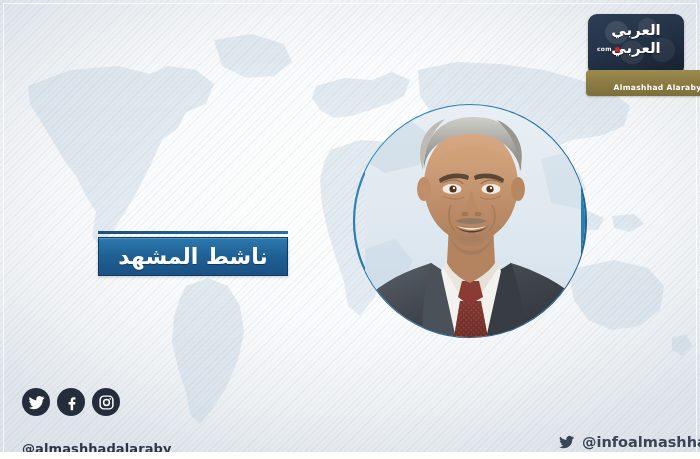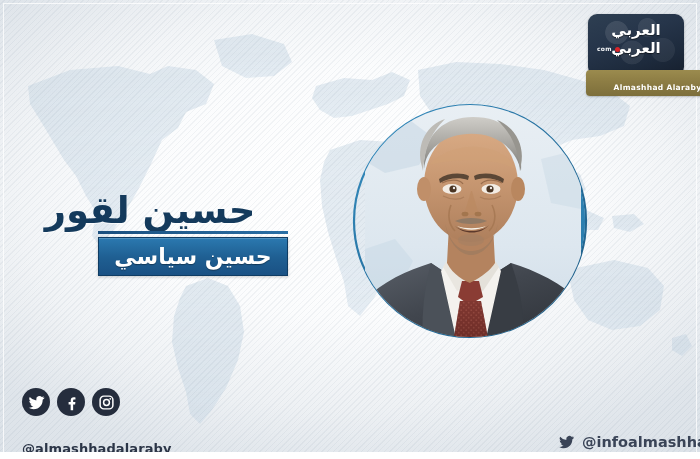--- a/index.html
+++ b/index.html
@@ -375,25 +375,24 @@
           <path d="M92 127 C 100 132 113 132 121 127 C 113 130 100 130 92 127 Z" fill="#f6f1e8"></path>
 
           <path d="M80 124 C 84 146 96 156 106 156 C 117 156 129 146 133 124
                    C 128 146 117 152 106 152 C 96 152 85 146 80 124 Z" fill="#8e7560" opacity=".45"></path>
           <ellipse cx="106" cy="141" rx="13" ry="6" fill="#9c7f66" opacity=".35"></ellipse>
         </g>
       </svg>
     </div>
   </div>
 
-  <div id="name">حسين لقور</div>
   <div class="name-rule"></div>
 
   <div id="badge">
-    <span class="badge-text">حسين سياسي</span>
+    <span class="badge-text">ناشط المشهد</span>
   </div>
 
   <div id="logo">
     <div class="logo-box">
       <span class="logo-ar">العربي</span>
       <span class="logo-ar2">العربي</span>
       <span class="logo-com">com</span>
       <span class="logo-dot"></span>
     </div>
     <div class="logo-tab">

